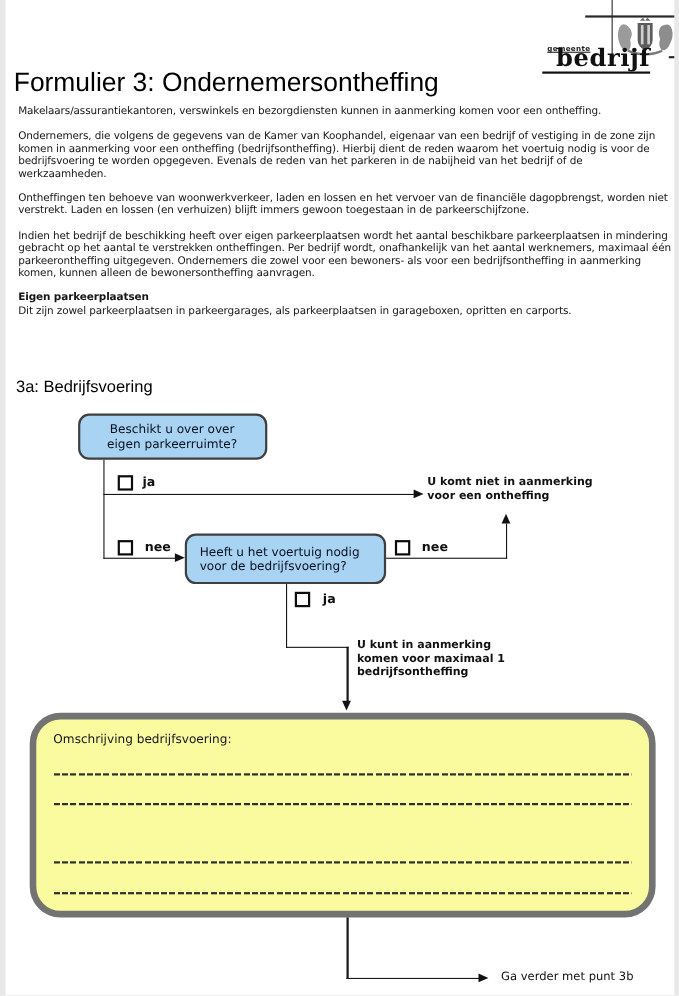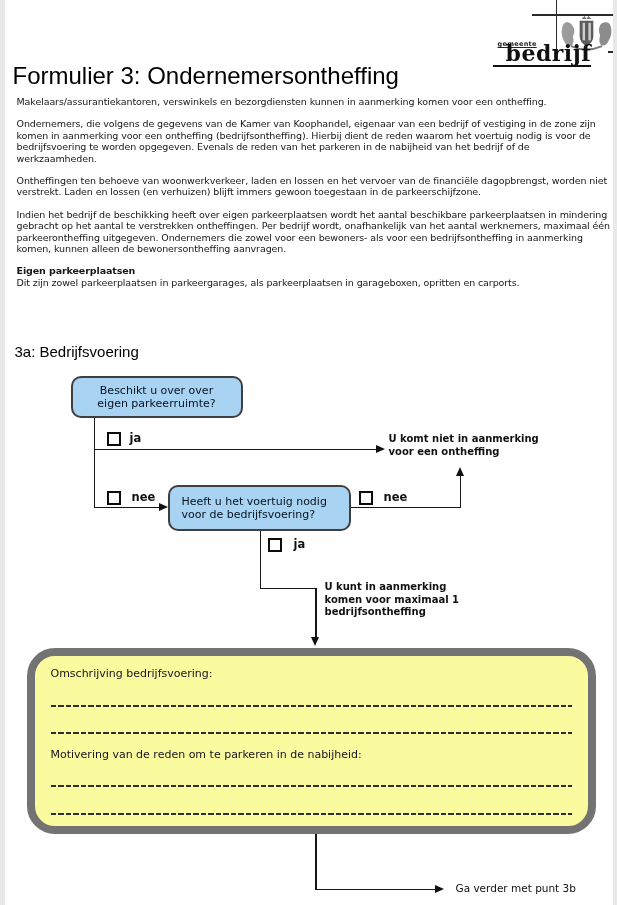--- a/index.html
+++ b/index.html
@@ -56,21 +56,21 @@
   .cb-label{position:absolute;font-size:11.5px;font-weight:bold;color:#101010;line-height:12px;text-align:center;}
   .outcome{position:absolute;font-size:10px;font-weight:bold;color:#111;line-height:12.6px;}
   .arr{position:absolute;width:0;height:0;}
   .arr-right{border-top:4.5px solid transparent;border-bottom:4.5px solid transparent;border-left:9px solid #111;}
   .arr-up{border-left:4.5px solid transparent;border-right:4.5px solid transparent;border-bottom:9px solid #111;}
   .arr-down{border-left:4.5px solid transparent;border-right:4.5px solid transparent;border-top:9px solid #111;}
 
   
   .ybox{
     position:absolute;left:22px;top:648px;width:569px;height:186px;
-    background:var(--box_yellow,#FAFA9E);border:8px solid #737373;border-radius:28px;
+    background:var(--box_yellow,#FAFA9E);border:6px solid #737373;border-radius:28px;
     box-sizing:border-box;
   }
   .ylabel{position:absolute;font-size:11px;color:#15151f;}
   .wline{
     position:absolute;left:16px;right:16px;height:1.5px;
     background:repeating-linear-gradient(90deg,#2e2e2e 0 5.5px,transparent 5.5px 7.5px);
   }
   .next-text{position:absolute;left:451px;top:882px;font-size:10.5px;color:#111;}
 </style>
 </head>
@@ -139,21 +139,20 @@
   <div class="cb-label" style="left:289px;top:538px;">ja</div>
   <div class="fline" style="left:255px;top:587.5px;width:57px;height:1.5px;"></div>
   <div class="fline" style="left:310.5px;top:587.5px;width:1.5px;height:50px;"></div>
   <div class="arr arr-down" style="left:306.8px;top:637px;"></div>
   <div class="outcome" style="left:320px;top:581px;width:145px;">U kunt in aanmerking komen voor maximaal 1 bedrijfsontheffing</div>
 
   <div class="ybox">
     <div class="ylabel" style="left:16px;top:11px;">Omschrijving bedrijfsvoering:</div>
     <div class="wline" style="top:49px;"></div>
     <div class="wline" style="top:76px;"></div>
-    <div class="ylabel" style="left:16px;top:92px;">Motivering van de reden om te parkeren in de nabijheid:</div>
     <div class="wline" style="top:129px;"></div>
     <div class="wline" style="top:157px;"></div>
   </div>
 
   <div class="fline" style="left:310.5px;top:834px;width:1.5px;height:56px;"></div>
   <div class="fline" style="left:310.5px;top:888.5px;width:121px;height:1.5px;"></div>
   <div class="arr arr-right" style="left:430px;top:884.7px;"></div>
   <div class="next-text">Ga verder met punt 3b</div>
 
 </div>

